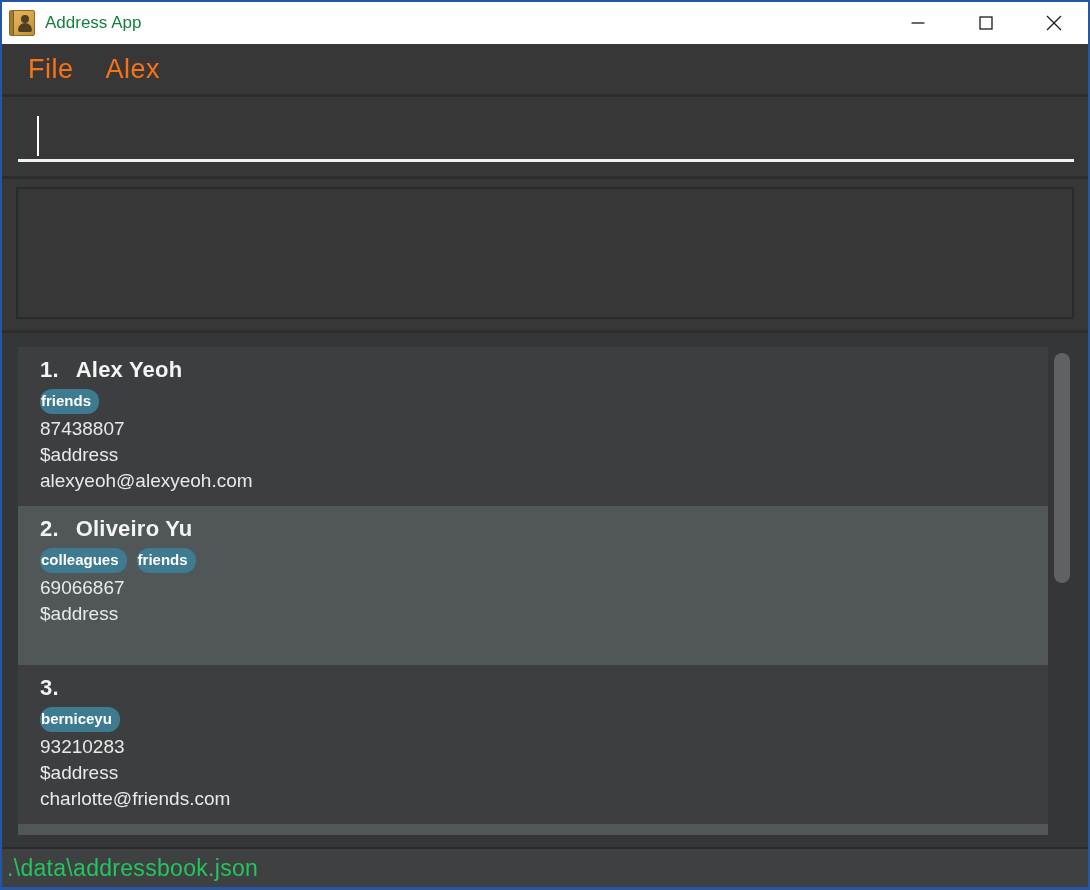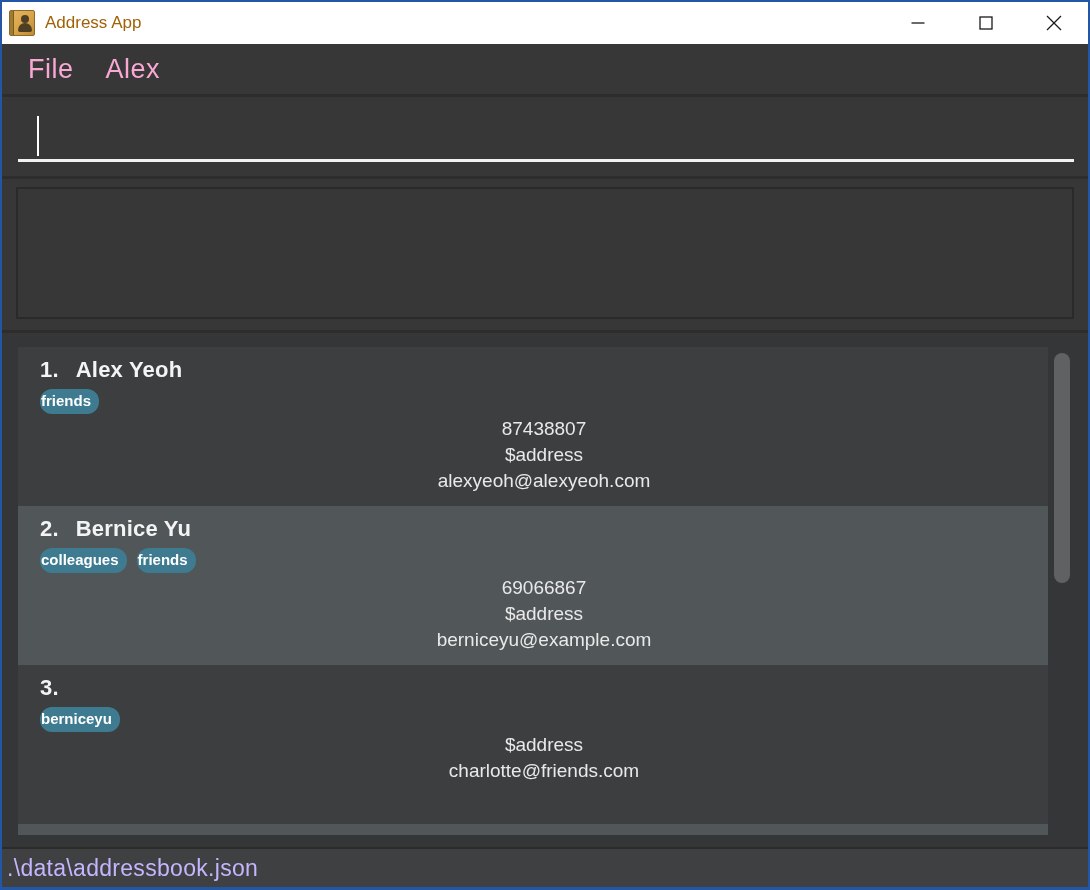--- a/index.html
+++ b/index.html
@@ -31,38 +31,38 @@
     background: #a07c30; border-right: 1px solid #7a5c20;
   }
   .app-icon .head {
     position: absolute; left: 11px; top: 4px; width: 8px; height: 8px;
     border-radius: 50%; background: #4e3e24;
   }
   .app-icon .body {
     position: absolute; left: 8px; top: 12px; width: 14px; height: 9px;
     border-radius: 7px 7px 2px 2px; background: #4e3e24;
   }
-  .window-title { font-size: 17px; color: #a16207; text-align: center; }
+  .window-title { font-size: 17px; color: #15803d; text-align: center; }
   .window-controls { display: flex; height: 42px; }
   .win-btn {
     width: 68px; height: 42px; background: transparent; border: none;
     display: flex; align-items: center; justify-content: center; cursor: default;
   }
   .win-btn svg { display: block; }
 
   
   .menubar {
     height: 53px; flex: 0 0 53px;
     background: #373737;
     border-bottom: 3px solid #2d2d2d;
     display: flex; align-items: center;
     padding-left: 10px;
   }
   .menu-item {
-    font-size: 27px; font-weight: 300; color: #f9a8d4;
+    font-size: 27px; font-weight: 300; color: #f97316;
     padding: 0 16px; letter-spacing: 0.5px;
   }
 
   
   .command-pane { height: 79px; flex: 0 0 79px; position: relative; background: #373737; }
   .command-field {
     position: absolute; left: 16px; right: 14px; top: 0; height: 65px;
     border-bottom: 3px solid #f2f2f2;
     background: transparent;
   }
@@ -106,36 +106,36 @@
   .card-header { display: flex; align-items: baseline; gap: 17px; height: 30px; }
   .card-index, .card-name {
     color: #f4f4f4; font-size: 22px; font-weight: 700; letter-spacing: 0.2px;
   }
   .card-tags { display: flex; gap: 10px; height: 25px; margin: 2px 0 0 0; align-items: center; }
   .tag {
     background: #3e7b91; color: #ffffff;
     font-size: 15px; font-weight: 700;
     padding: 2px 8px 3px 1px; border-radius: 12px; line-height: 1.3;
   }
-  .card-line { color: #e9e9e9; font-size: 19px; font-weight: 400; height: 26px; line-height: 26px; text-align: center; }
+  .card-line { color: #e9e9e9; font-size: 19px; font-weight: 400; height: 26px; line-height: 26px; }
   .card-line.first { margin-top: 2px; }
 
   .scrollbar-thumb {
     position: absolute; right: 18px; top: 20px;
     width: 16px; height: 230px;
     background: #5f6162; border-radius: 8px;
   }
 
   
   .status-bar {
     height: 40px; flex: 0 0 40px;
     background: #3e4041; border-top: 2px solid #2b2b2b;
     display: flex; align-items: center; padding-left: 5px;
   }
-  .status-text { color: #c4b5fd; font-size: 23px; font-weight: 300; letter-spacing: 0.3px; }
+  .status-text { color: #22c55e; font-size: 23px; font-weight: 300; letter-spacing: 0.3px; }
 </style>
 </head>
 <body>
 
 <div class="window">
 
   <div class="titlebar">
     <div class="titlebar-left">
       <div class="app-icon">
         <div class="spine"></div>
@@ -192,38 +192,38 @@
           <span class="tag">friends</span>
         </div>
         <div class="card-line first">87438807</div>
         <div class="card-line">$address</div>
         <div class="card-line">alexyeoh@alexyeoh.com</div>
       </div>
 
       <div class="person-card odd">
         <div class="card-header">
           <span class="card-index">2.</span>
-          <span class="card-name">Bernice Yu</span>
+          <span class="card-name">Oliveiro Yu</span>
         </div>
         <div class="card-tags">
           <span class="tag">colleagues</span>
           <span class="tag">friends</span>
         </div>
         <div class="card-line first">69066867</div>
         <div class="card-line">$address</div>
-        <div class="card-line">berniceyu@example.com</div>
       </div>
 
       <div class="person-card even">
         <div class="card-header">
           <span class="card-index">3.</span>
         </div>
         <div class="card-tags">
           <span class="tag">berniceyu</span>
         </div>
+        <div class="card-line first">93210283</div>
         <div class="card-line">$address</div>
         <div class="card-line">charlotte@friends.com</div>
       </div>
 
       <div class="person-card odd"></div>
 
     </div>
     <div class="scrollbar-thumb"></div>
   </div>
 

